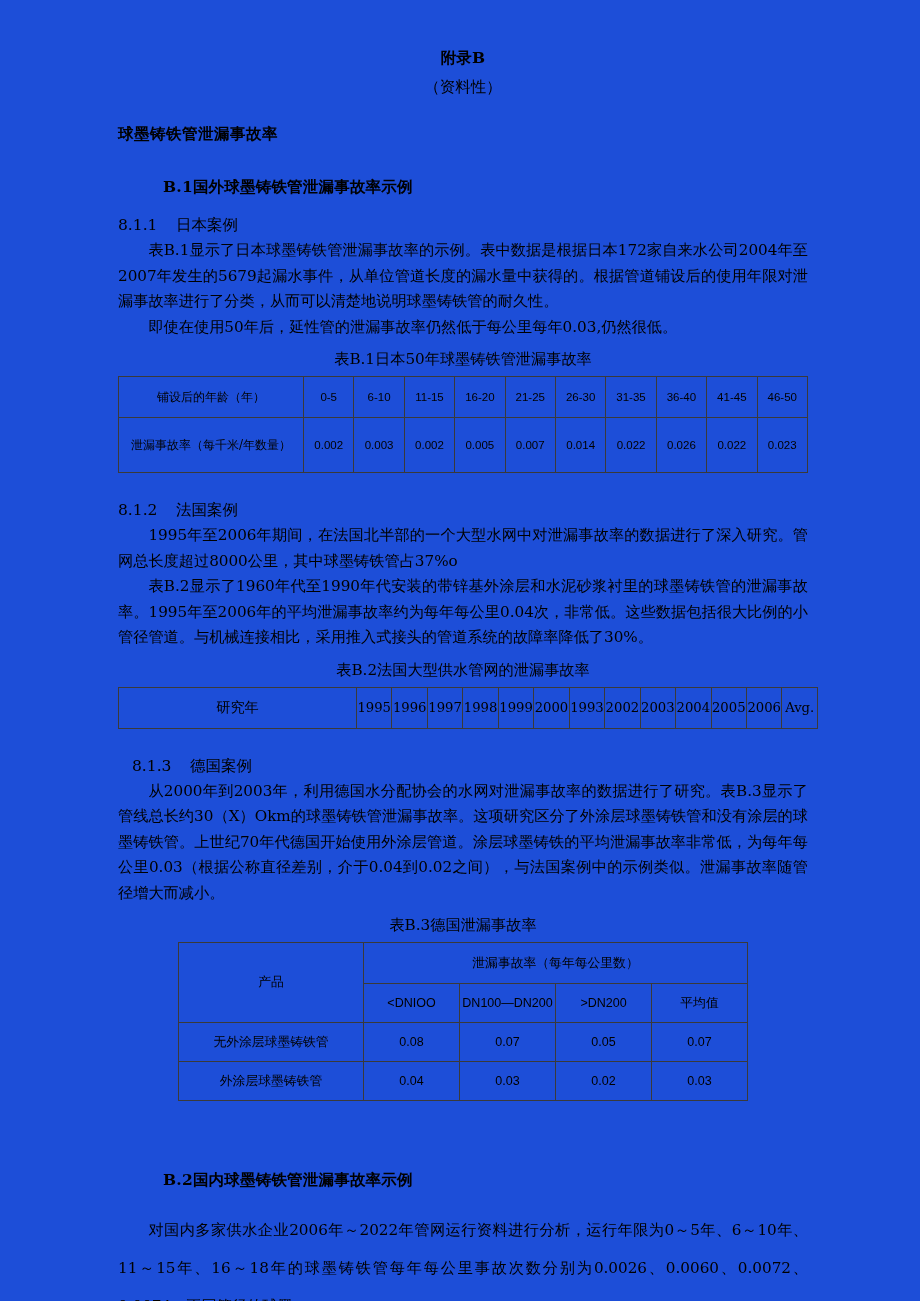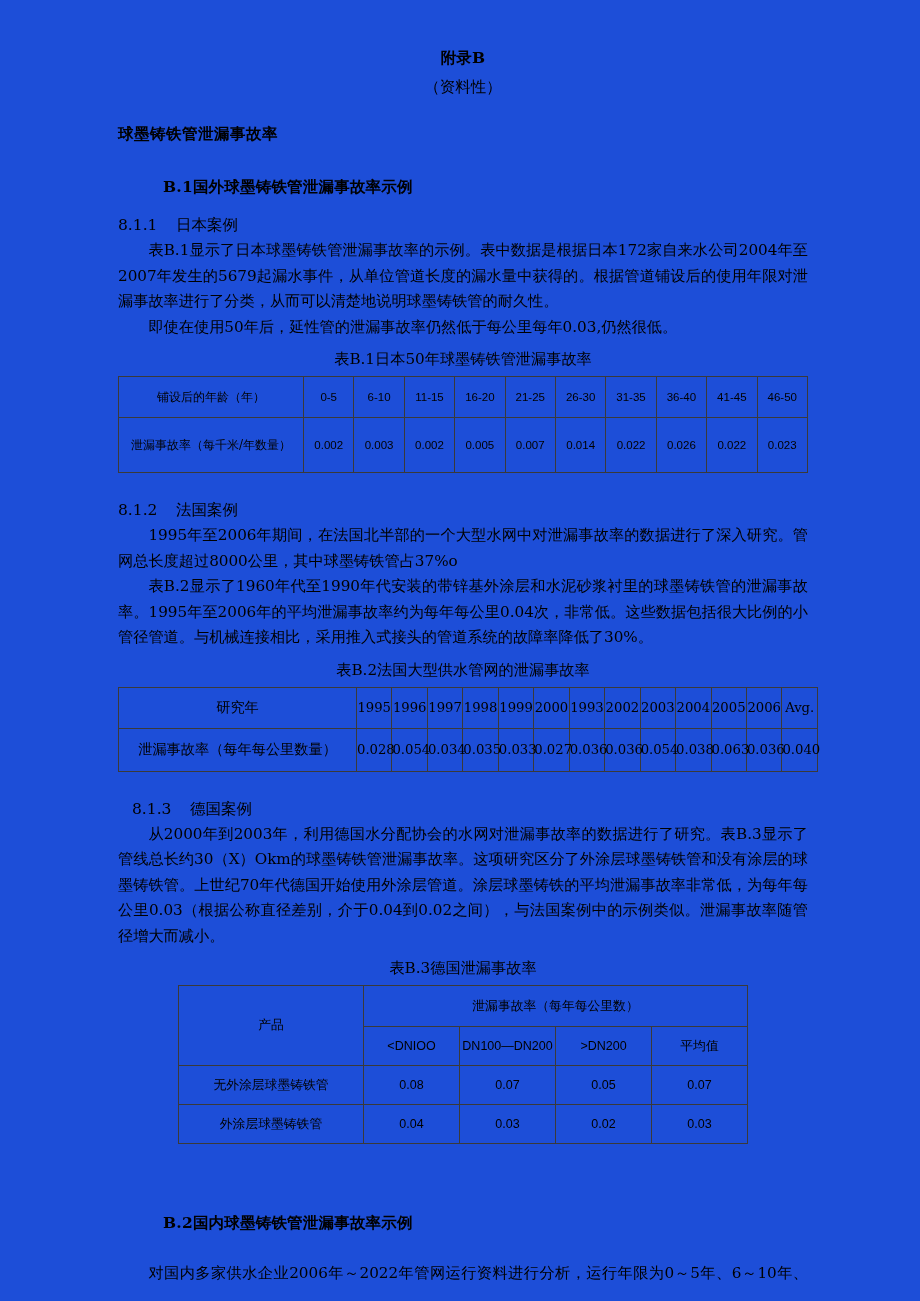--- a/index.html
+++ b/index.html
@@ -226,36 +226,20 @@
         <td>1999</td>
         <td>2000</td>
         <td>1993</td>
         <td>2002</td>
         <td>2003</td>
         <td>2004</td>
         <td>2005</td>
         <td>2006</td>
         <td>Avg.</td>
       </tr>
-      <tr class="r2">
-        <td class="rowhead">泄漏事故率（每年每公里数量）</td>
-        <td>0.028</td>
-        <td>0.054</td>
-        <td>0.034</td>
-        <td>0.035</td>
-        <td>0.033</td>
-        <td>0.027</td>
-        <td>0.036</td>
-        <td>0.036</td>
-        <td>0.054</td>
-        <td>0.038</td>
-        <td>0.063</td>
-        <td>0.036</td>
-        <td>0.040</td>
-      </tr>
     </tbody>
   </table>
 
   <div class="spacer-12"></div>
 
   <div class="subsec-heading indented">
     <span class="num">8.1.3</span><span>德国案例</span>
   </div>
 
   <p class="body">从2000年到2003年，利用德国水分配协会的水网对泄漏事故率的数据进行了研究。表B.3显示了管线总长约30（X）Okm的球墨铸铁管泄漏事故率。这项研究区分了外涂层球墨铸铁管和没有涂层的球墨铸铁管。上世纪70年代德国开始使用外涂层管道。涂层球墨铸铁的平均泄漏事故率非常低，为每年每公里0.03（根据公称直径差别，介于0.04到0.02之间），与法国案例中的示例类似。泄漏事故率随管径增大而减小。</p>

